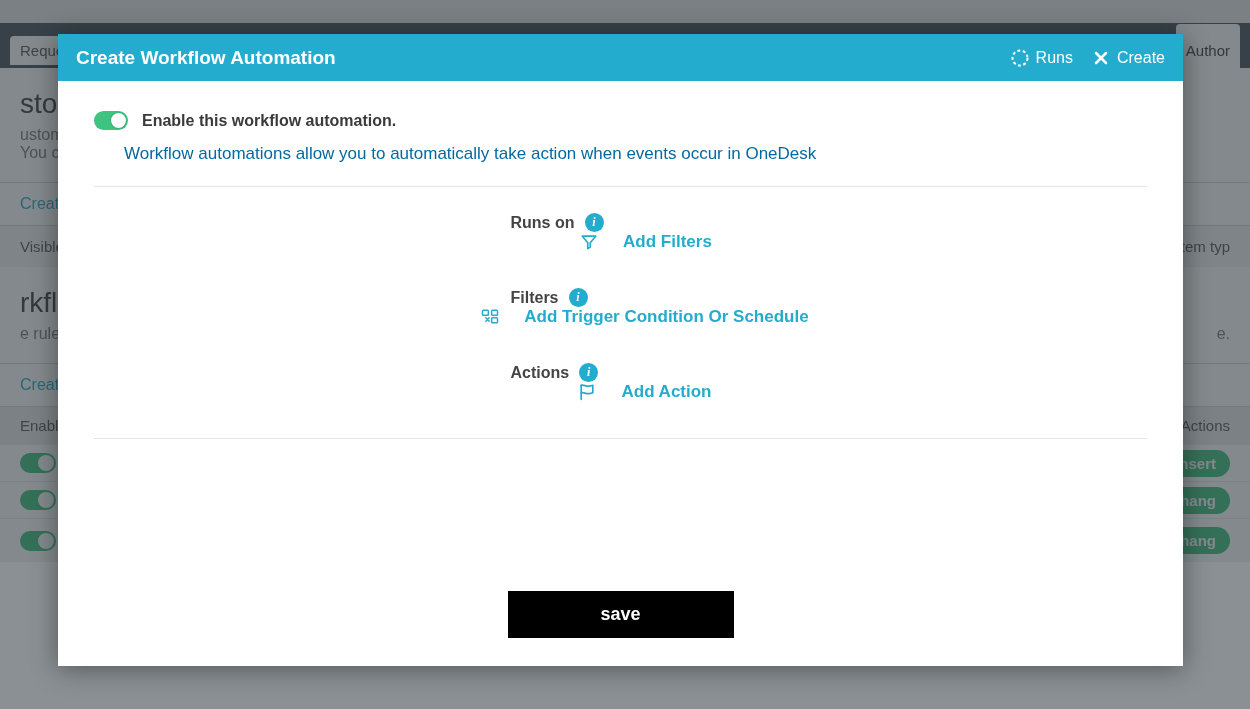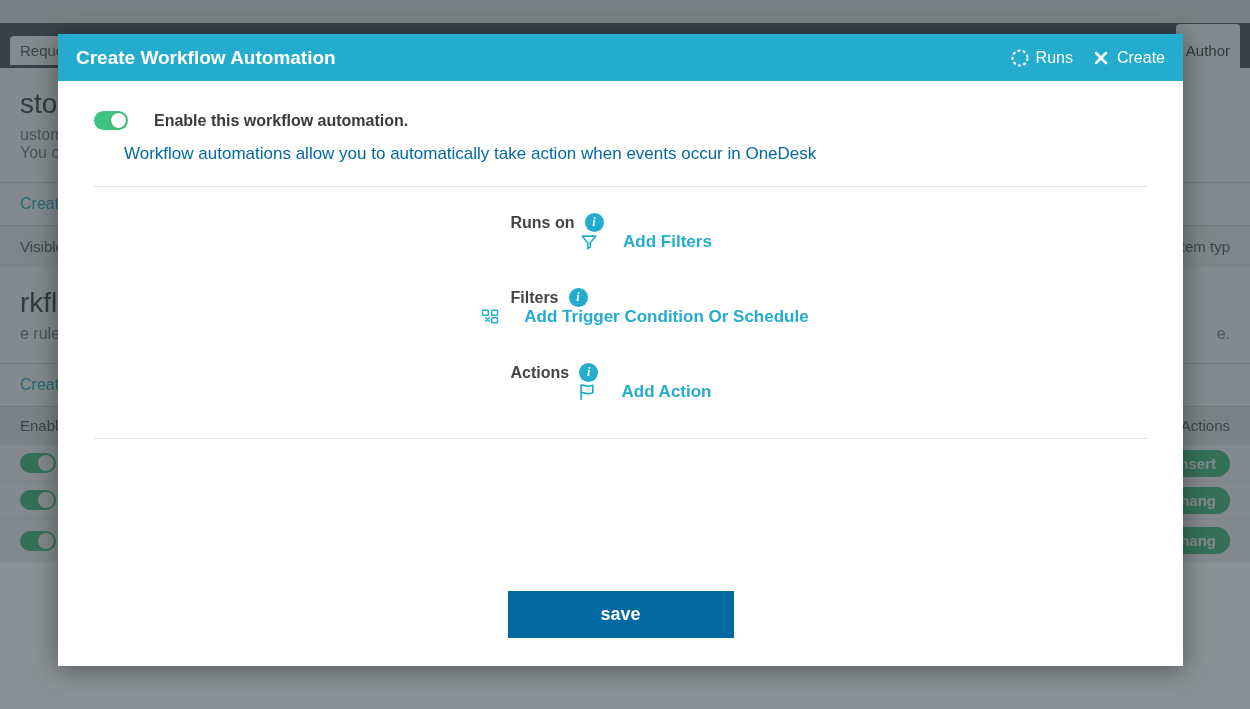--- a/index.html
+++ b/index.html
@@ -32,36 +32,36 @@
   
   .dimmer { position:absolute; inset:0; background:rgba(50,60,65,0.55); }
 
   
   .modal { position:absolute; left:58px; top:23px; width:1125px; height:632px; background:#fff; box-shadow:0 3px 25px rgba(0,0,0,0.4); display:flex; flex-direction:column;margin-top:11px; }
   .modal-header { background:#24acce; color:#fff; height:47px; display:flex; align-items:center; padding:0 18px; }
   .modal-title { font-size:19px; font-weight:600; }
   .header-actions { margin-left:auto; display:flex; align-items:center; gap:18px; font-size:16px; }
   .header-actions .action { display:flex; align-items:center; gap:6px; cursor:pointer; }
   .modal-body { flex:1; padding:30px 36px 0 36px; overflow:hidden; }
-  .enable-row { display:flex; align-items:center; gap:26px; margin-bottom:14px; }
+  .enable-row { display:flex; align-items:center; gap:14px; margin-bottom:14px; }
   .switch { width:34px; height:19px; border-radius:10px; background:#3fc380; position:relative; cursor:pointer; flex:none;}
   .switch::after { content:""; position:absolute; width:15px; height:15px; border-radius:50%; background:#fff; top:2px; right:2px; box-shadow:0 0 2px rgba(0,0,0,0.3);}
   .enable-label { font-size:16px; font-weight:600; color:#3a3a3a; }
   .subtitle { font-size:17px; color:#0369a1; margin:0 0 22px 30px; }
   .divider { height:1px; background:#e3e3e3; margin:0 0 26px 0; }
   .form-row { display:flex; align-items:center; margin-bottom:36px; padding-left:30px;flex-direction:column; }
   .form-label { width:250px; display:flex; align-items:center; gap:10px; font-size:16px; font-weight:600; color:#444; }
   .info-icon { width:19px; height:19px; border-radius:50%; background:#24acce; color:#fff; display:inline-flex; align-items:center; justify-content:center; font-size:12px; font-weight:700; font-style:italic; font-family:Georgia, serif; }
   .dropdown-pill { background:#24acce; color:#fff; border:none; border-radius:18px; height:34px; padding:0 44px 0 28px; font-size:16px; font-weight:600; position:relative; cursor:pointer; }
   .dropdown-pill::after { content:""; position:absolute; right:16px; top:14px; border-left:5px solid transparent; border-right:5px solid transparent; border-top:6px solid #fff; }
   .link-action { display:flex; align-items:center; gap:24px; color:#24acce; font-size:17px; font-weight:600; cursor:pointer; margin-left:20px; }
   .link-action.nooffset { margin-left:0; }
   .icon-svg { width:20px; height:20px; flex:none; }
   .modal-footer { display:flex; justify-content:center; padding:0 0 28px 0; }
-  .save-btn { background:#0369a1; color:#fff; border:none; width:226px; height:47px; font-size:18px; font-weight:600; cursor:pointer; }
+  .save-btn { background:#000000; color:#fff; border:none; width:226px; height:47px; font-size:18px; font-weight:600; cursor:pointer; }
 </style>
 </head>
 <body>
 
 <div class="bg">
   <div class="topbar"></div>
   <div class="tabrow">
     <div class="tab">Requests</div>
     <div class="author">Author</div>
   </div>

